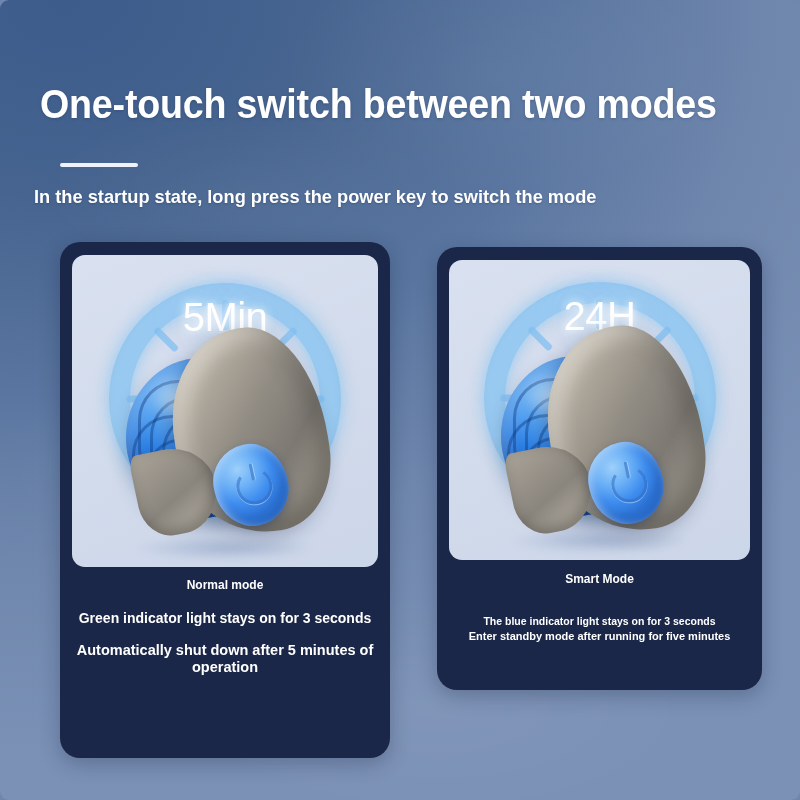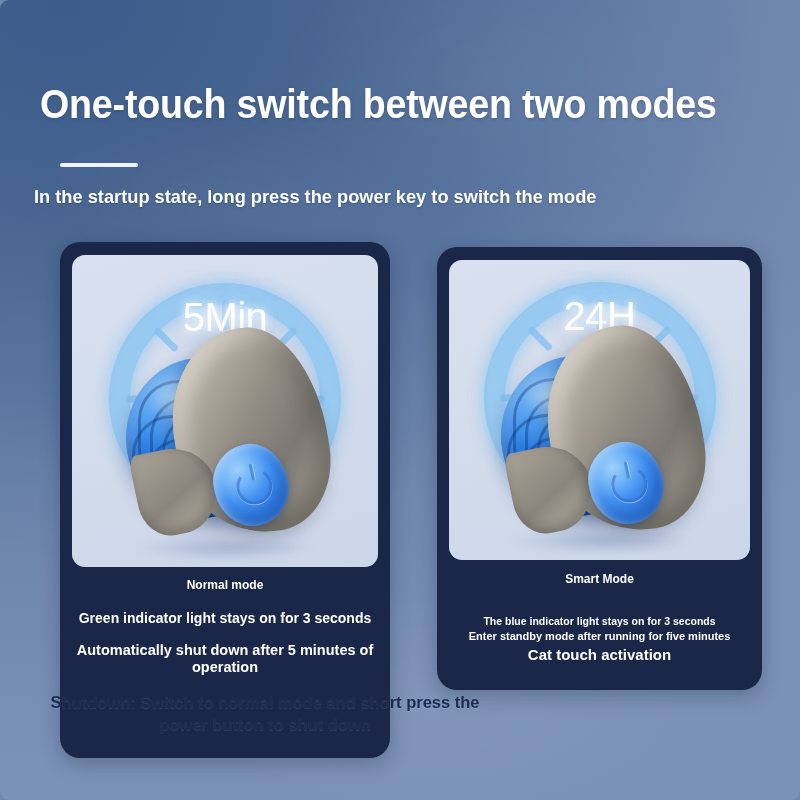--- a/index.html
+++ b/index.html
@@ -412,18 +412,16 @@
         </div>
       </div>
 
       <div class="shadow-pool"></div>
     </div>
 
     <div class="card-title">Smart Mode</div>
     <div class="card-lines">
       <p class="line-1">The blue indicator light stays on for 3 seconds</p>
       <p class="line-2">Enter standby mode after running for five minutes</p>
-      <p class="line-3">Cat touch activation</p>
     </div>
   </div>
 
-  <div id="footer-note">Shutdown: Switch to normal mode and short press the power button to shut down</div>
 </div>
 
 </body></html>

